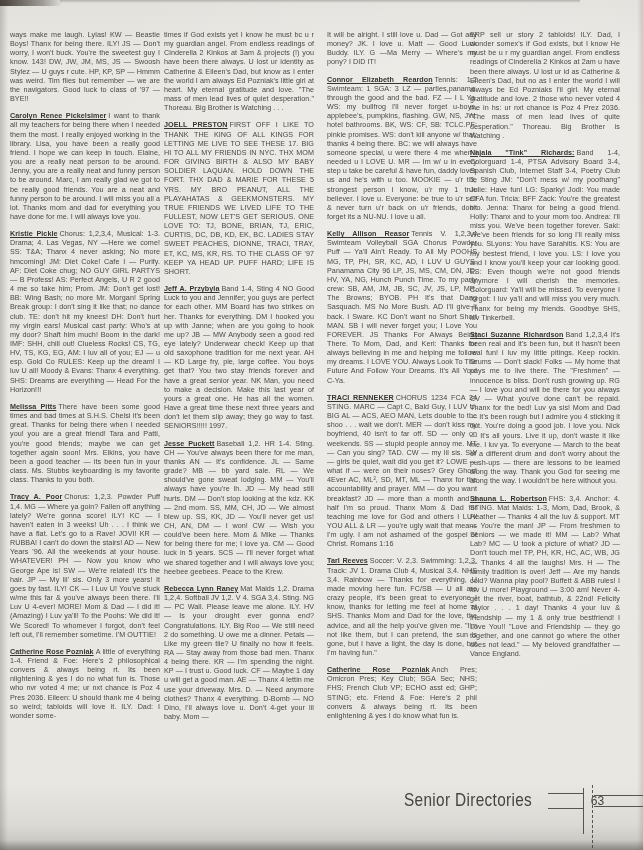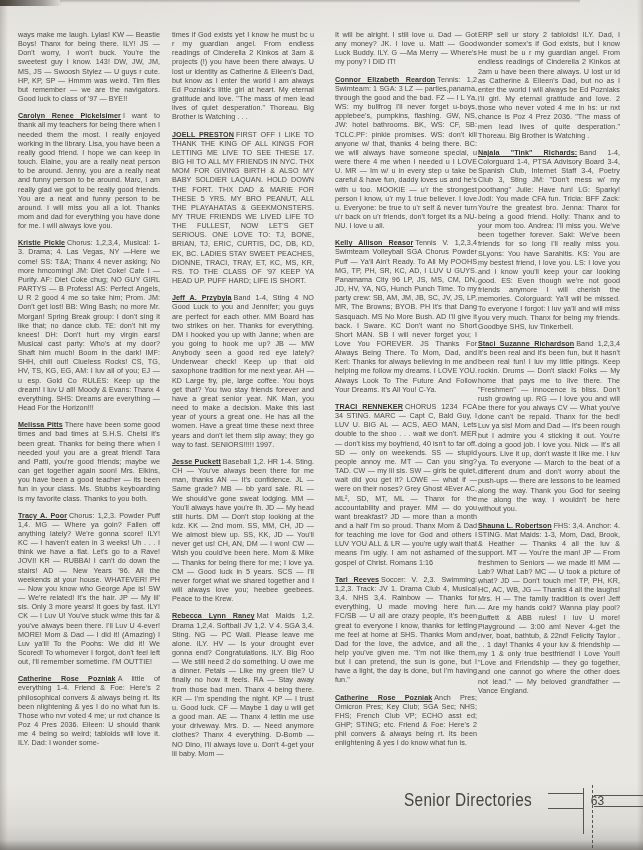--- a/index.html
+++ b/index.html
@@ -27,21 +27,21 @@
     background:linear-gradient(90deg,rgba(40,32,26,.85),rgba(40,32,26,.35) 70%,rgba(0,0,0,0));
     border-radius:0 0 4px 0;filter:blur(.4px);}
   .smudge-top{position:absolute;left:60px;top:0;width:520px;height:3px;
     background:linear-gradient(180deg,rgba(90,84,76,.35),rgba(0,0,0,0));}
 
   .col{
     position:absolute;top:30px;width:150px;
     color:#4a4945;
   }
   .entry{
-    margin:0 0 8px 8px;
+    margin:0 0 8px 0;
     font-size:7.2px;line-height:9.15px;
     text-align:justify;
     letter-spacing:.05px;
   }
   .entry b{color:#363530;margin-right:2px;text-decoration:underline;}
   #col1{left:10px;}
   #col2{left:164px;}
   #col3{left:327px;}
   #col4{left:470px;}
 

